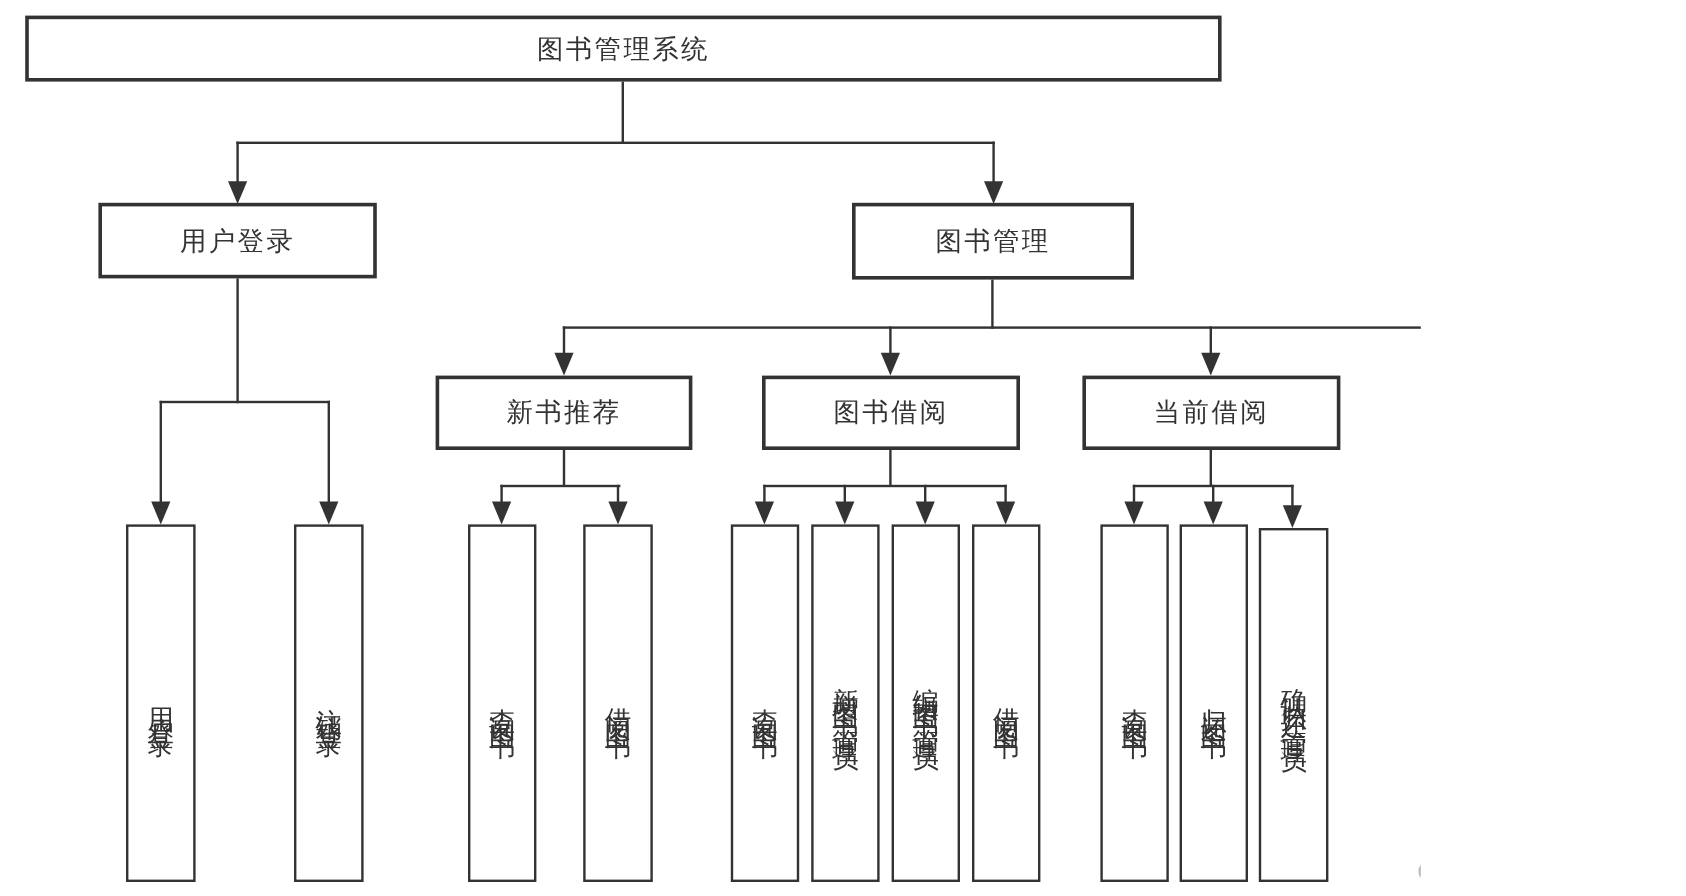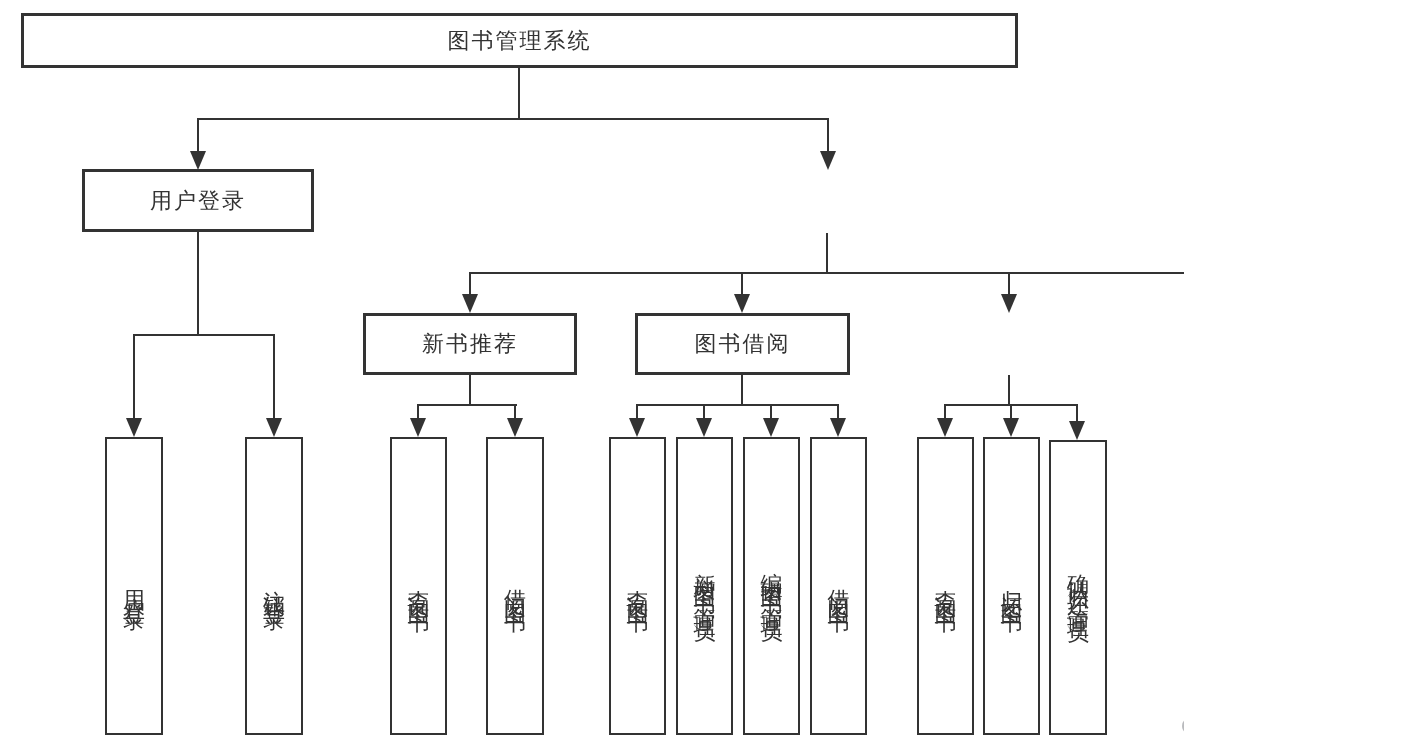--- a/index.html
+++ b/index.html
@@ -70,26 +70,32 @@
 
 <div class="canvas">
 
   <div class="box root" style="left:21px; top:13px; width:997px; height:55px;">
     <span class="hlabel">图书管理系统</span>
   </div>
 
   <div class="box lvl" style="left:82px; top:169px; width:232px; height:63px;">
     <span class="hlabel">用户登录</span>
   </div>
+  <div class="box lvl" style="left:710px; top:169px; width:235px; height:64px;">
+    <span class="hlabel">图书管理</span>
+  </div>
 
   <div class="box lvl" style="left:635px; top:313px; width:215px; height:62px;">
     <span class="hlabel">图书借阅</span>
   </div>
   <div class="box lvl" style="left:363px; top:313px; width:214px; height:62px;">
     <span class="hlabel">新书推荐</span>
+  </div>
+  <div class="box lvl" style="left:902px; top:313px; width:215px; height:62px;">
+    <span class="hlabel">当前借阅</span>
   </div>
 
   <div class="box" style="left:105px; top:437px; width:58px; height:298px;">
     <span class="vlabel">用户登录</span>
   </div>
   <div class="box" style="left:245px; top:437px; width:58px; height:298px;">
     <span class="vlabel">注销登录</span>
   </div>
 
   <div class="box" style="left:390px; top:437px; width:57px; height:298px;">

